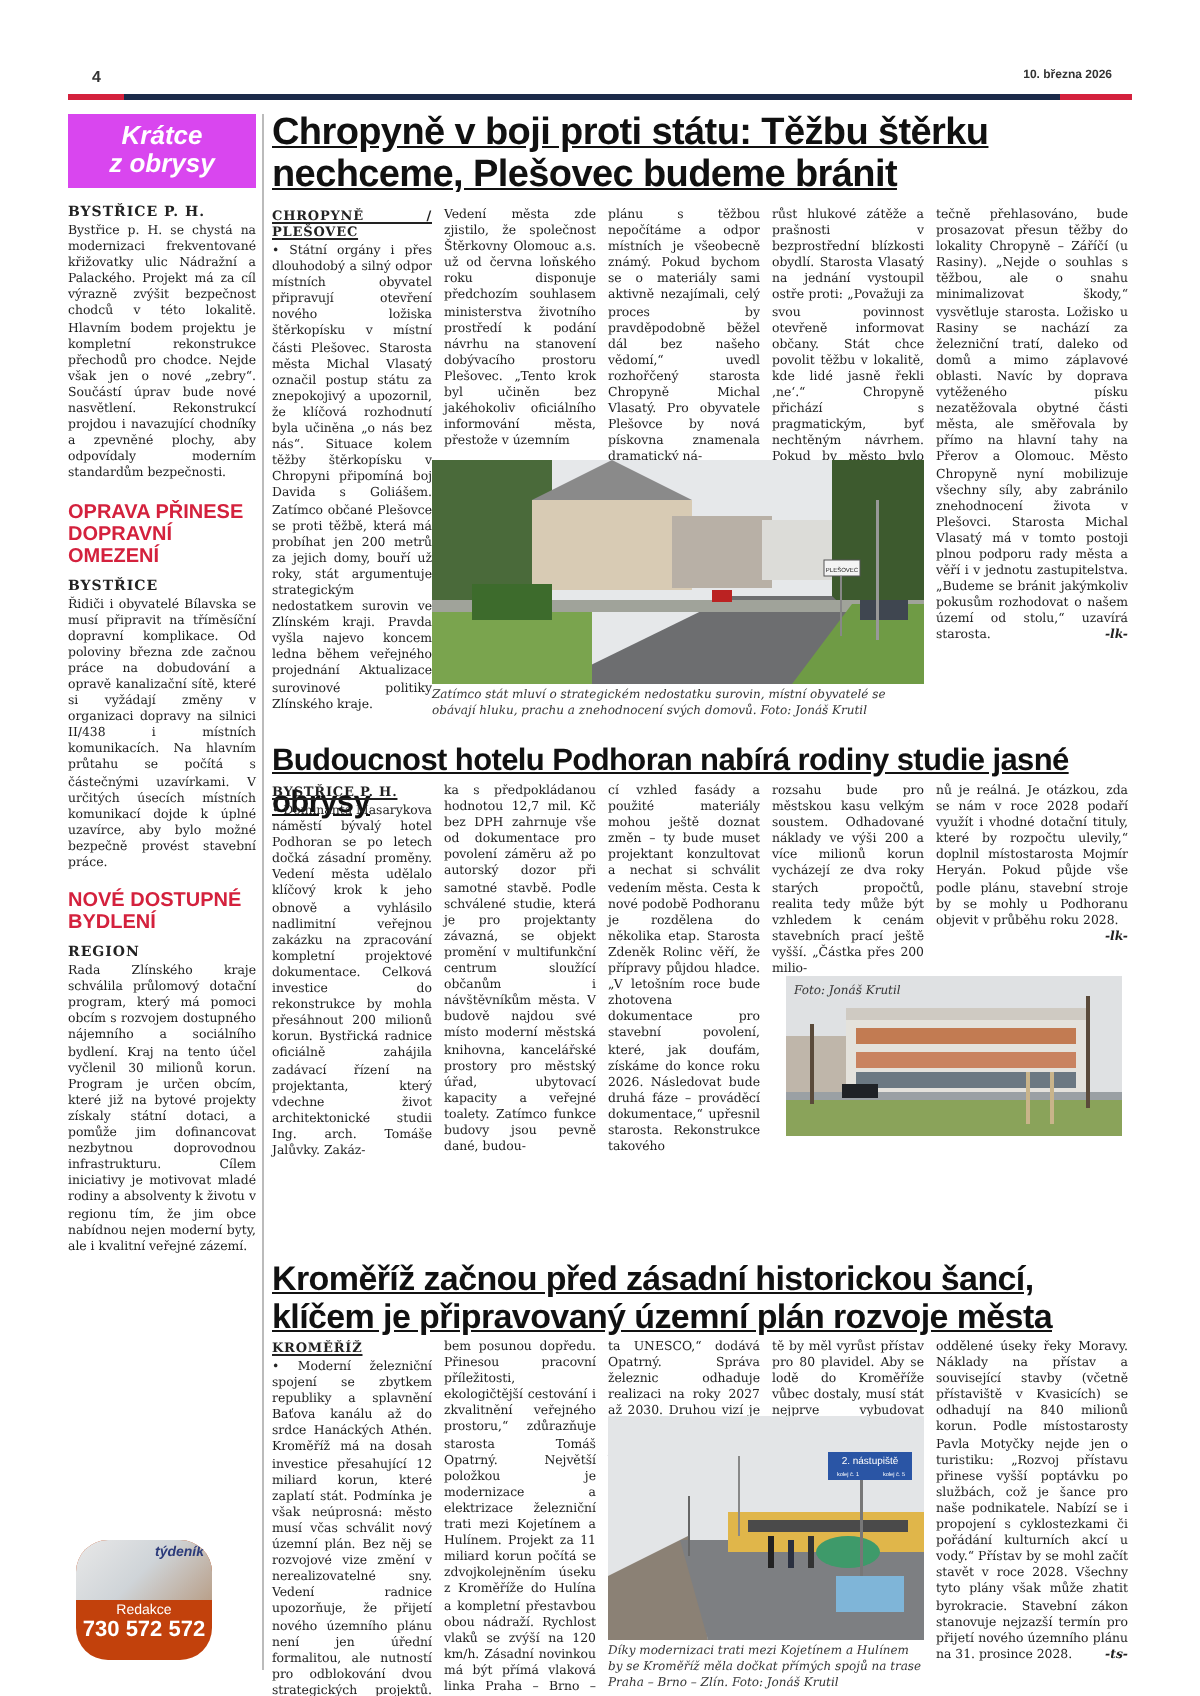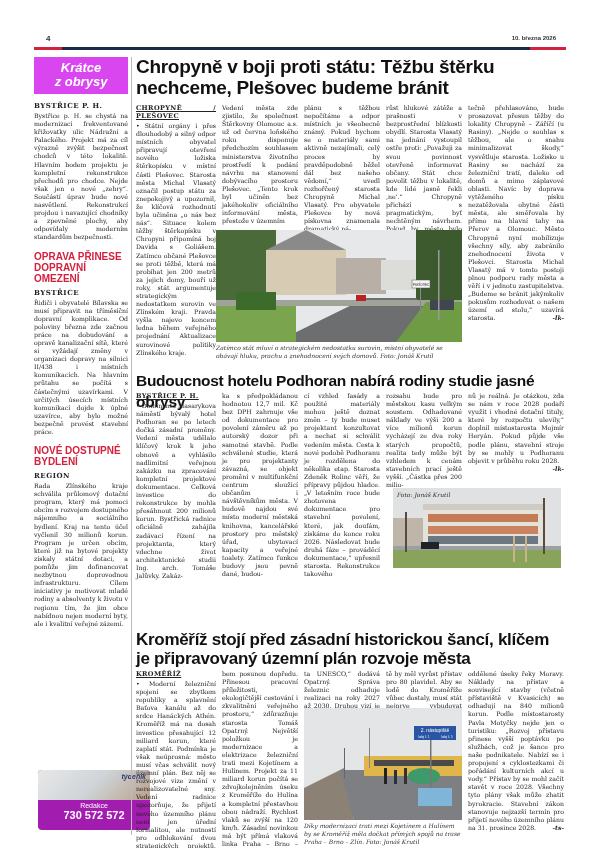--- a/index.html
+++ b/index.html
@@ -16,30 +16,30 @@
 
   
   .left-col { position: absolute; left: 34px; top: 57px; width: 94px; }
   .krat { background: #d946ef; color: #fff; text-align: center; padding: 4px 2px 5px; font: italic bold 13px "Liberation Sans", sans-serif; line-height: 14px; }
   .brief { margin-top: 7px; }
   .brief h3 { color: #d4213d; font: 900 10px "Liberation Sans", sans-serif; line-height: 11px; text-transform: uppercase; margin-bottom: 4px; }
   .brief .loc { font: bold 7px "DejaVu Serif", serif; letter-spacing: 0.5px; margin-bottom: 2px; }
   .brief p { font-size: 6.2px; line-height: 8.1px; text-align: justify; }
   .brief + .brief { margin-top: 9px; }
 
-  .ad { position: absolute; left: 38px; top: 770px; width: 112px; height: 60px; border-radius: 4px; overflow: hidden; background: #a21caf; }
+  .ad { position: absolute; left: 38px; top: 770px; width: 68px; height: 60px; border-radius: 16px; overflow: hidden; background: #c2410c; }
   .ad .img { height: 30px; background: linear-gradient(135deg,#e8e8e8 0%,#cfd4d8 50%,#b9a08a 100%); position: relative; }
   .ad .brand { position: absolute; right: 4px; top: 3px; font: italic bold 7px "Liberation Sans", sans-serif; color: #2b3a7a; }
   .ad .lbl { color: #fff; text-align: center; font: 7px "Liberation Sans", sans-serif; margin-top: 2px; }
   .ad .phone { color: #fff; text-align: center; font: bold 11px "Liberation Sans", sans-serif; }
 
   .vrule { position: absolute; left: 131px; top: 57px; width: 1px; height: 778px; background: #bbb; }
 
   
-  .headline { position: absolute; font: bold 19px "Liberation Sans", sans-serif; line-height: 21px; color: #111; letter-spacing: -0.3px; }
+  .headline { position: absolute; font: bold 19px "Liberation Sans", sans-serif; line-height: 21px; color: #111; letter-spacing: -0.3px; text-decoration: underline; }
   .headline.small { font-size: 15.5px; }
   .col { position: absolute; font-size: 6.2px; line-height: 8.1px; text-align: justify; }
   .col .loc { font: bold 6.5px "DejaVu Serif", serif; letter-spacing: 0.4px; margin-bottom: 2px; text-decoration: underline; }
   .col .author { font-style: italic; font-weight: bold; float: right; }
   .photo { position: absolute; overflow: hidden; }
   .caption { position: absolute; font: italic 6px "DejaVu Serif", serif; line-height: 8px; color: #333; }
 </style>
 </head>
 <body>
 
@@ -148,21 +148,21 @@
     <rect x="0" y="58" width="168" height="4" fill="#9aa0a4"></rect>
     <rect x="28" y="54" width="18" height="7" fill="#1f2226"></rect>
     <rect x="12" y="24" width="2" height="40" fill="#5a4a3a"></rect>
     <rect x="150" y="10" width="2" height="56" fill="#5a4a3a"></rect>
     <rect x="120" y="48" width="2" height="26" fill="#c9b48a"></rect>
     <rect x="132" y="48" width="2" height="26" fill="#c9b48a"></rect>
     <text x="4" y="9" font-size="6" font-style="italic" fill="#333" font-family="DejaVu Serif, serif">Foto: Jonáš Krutil</text>
   </svg>
 </div>
 
-<div class="headline" style="left:136px; top:630px; width:430px; font-size:17px; line-height:19px;">Kroměříž stojí před zásadní historickou šancí, klíčem je připravovaný územní plán rozvoje města</div>
+<div class="headline" style="left:136px; top:630px; width:430px; font-size:17px; line-height:19px;">Kroměříž začnou před zásadní historickou šancí, klíčem je připravovaný územní plán rozvoje města</div>
 
 <div class="col" style="left:136px; top:670px; width:80px;">
   <div class="loc">KROMĚŘÍŽ</div>
   <span>• Moderní železniční spojení se zbytkem republiky a splavnění Baťova kanálu až do srdce Hanáckých Athén. Kroměříž má na dosah investice přesahující 12 miliard korun, které zaplatí stát. Podmínka je však neúprosná: město musí včas schválit nový územní plán. Bez něj se rozvojové vize změní v nerealizovatelné sny. Vedení radnice upozorňuje, že přijetí nového územního plánu není jen úřední formalitou, ale nutností pro odblokování dvou strategických projektů. Oba tyto záměry bude financovat stát a oba Kroměříž zásadním způso-</span>
 </div>
 <div class="col" style="left:222px; top:670px; width:76px;"><span>bem posunou dopředu. Přinesou pracovní příležitosti, ekologičtější cestování i zkvalitnění veřejného prostoru,“ zdůrazňuje starosta Tomáš Opatrný. Největší položkou je modernizace a elektrizace železniční trati mezi Kojetínem a Hulínem. Projekt za 11 miliard korun počítá se zdvojkolejněním úseku z Kroměříže do Hulína a kompletní přestavbou obou nádraží. Rychlost vlaků se zvýší na 120 km/h. Zásadní novinkou má být přímá vlaková linka Praha – Brno – Zlín, která Kroměříž napojí na síť vysokorychlostních tratí. „Lepší dostupnost přispěje k posílení značky Kroměříže jakožto měs-</span></div>
 <div class="col" style="left:304px; top:670px; width:76px;"><span>ta UNESCO,“ dodává Opatrný. Správa železnic odhaduje realizaci na roky 2027 až 2030. Druhou vizí je propojení města s populární vodní cestou. V lokalitě u letiš-</span></div>
 <div class="col" style="left:386px; top:670px; width:76px;"><span>tě by měl vyrůst přístav pro 80 plavidel. Aby se lodě do Kroměříže vůbec dostaly, musí stát nejprve vybudovat novou plavební komoru u jezu Bělov, čímž se scelí dosud</span></div>
 <div class="col" style="left:468px; top:670px; width:96px;">
   <span>oddělené úseky řeky Moravy. Náklady na přístav a související stavby (včetně přístaviště v Kvasicích) se odhadují na 840 milionů korun. Podle místostarosty Pavla Motyčky nejde jen o turistiku: „Rozvoj přístavu přinese vyšší poptávku po službách, což je šance pro naše podnikatele. Nabízí se i propojení s cyklostezkami či pořádání kulturních akcí u vody.“ Přístav by se mohl začít stavět v roce 2028. Všechny tyto plány však může zhatit byrokracie. Stavební zákon stanovuje nejzazší termín pro přijetí nového územního plánu na 31. prosince 2028.</span>

